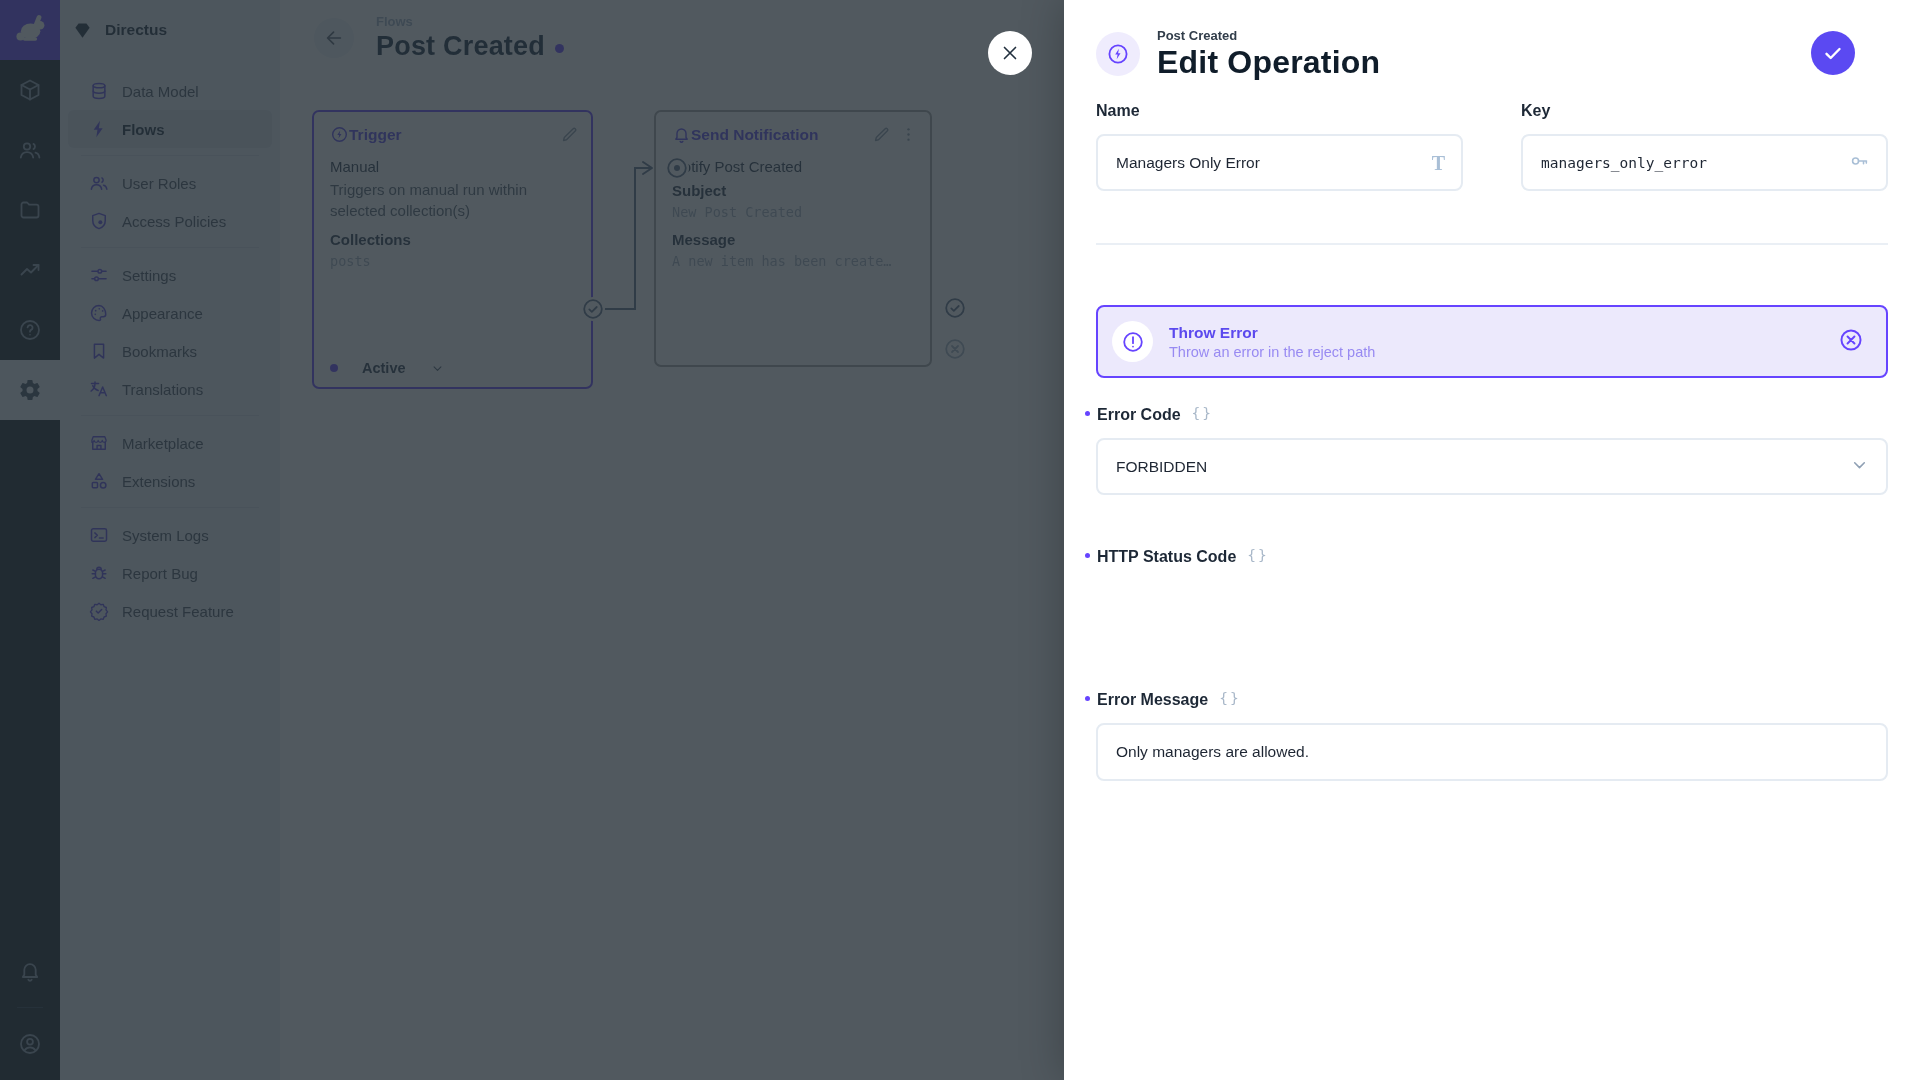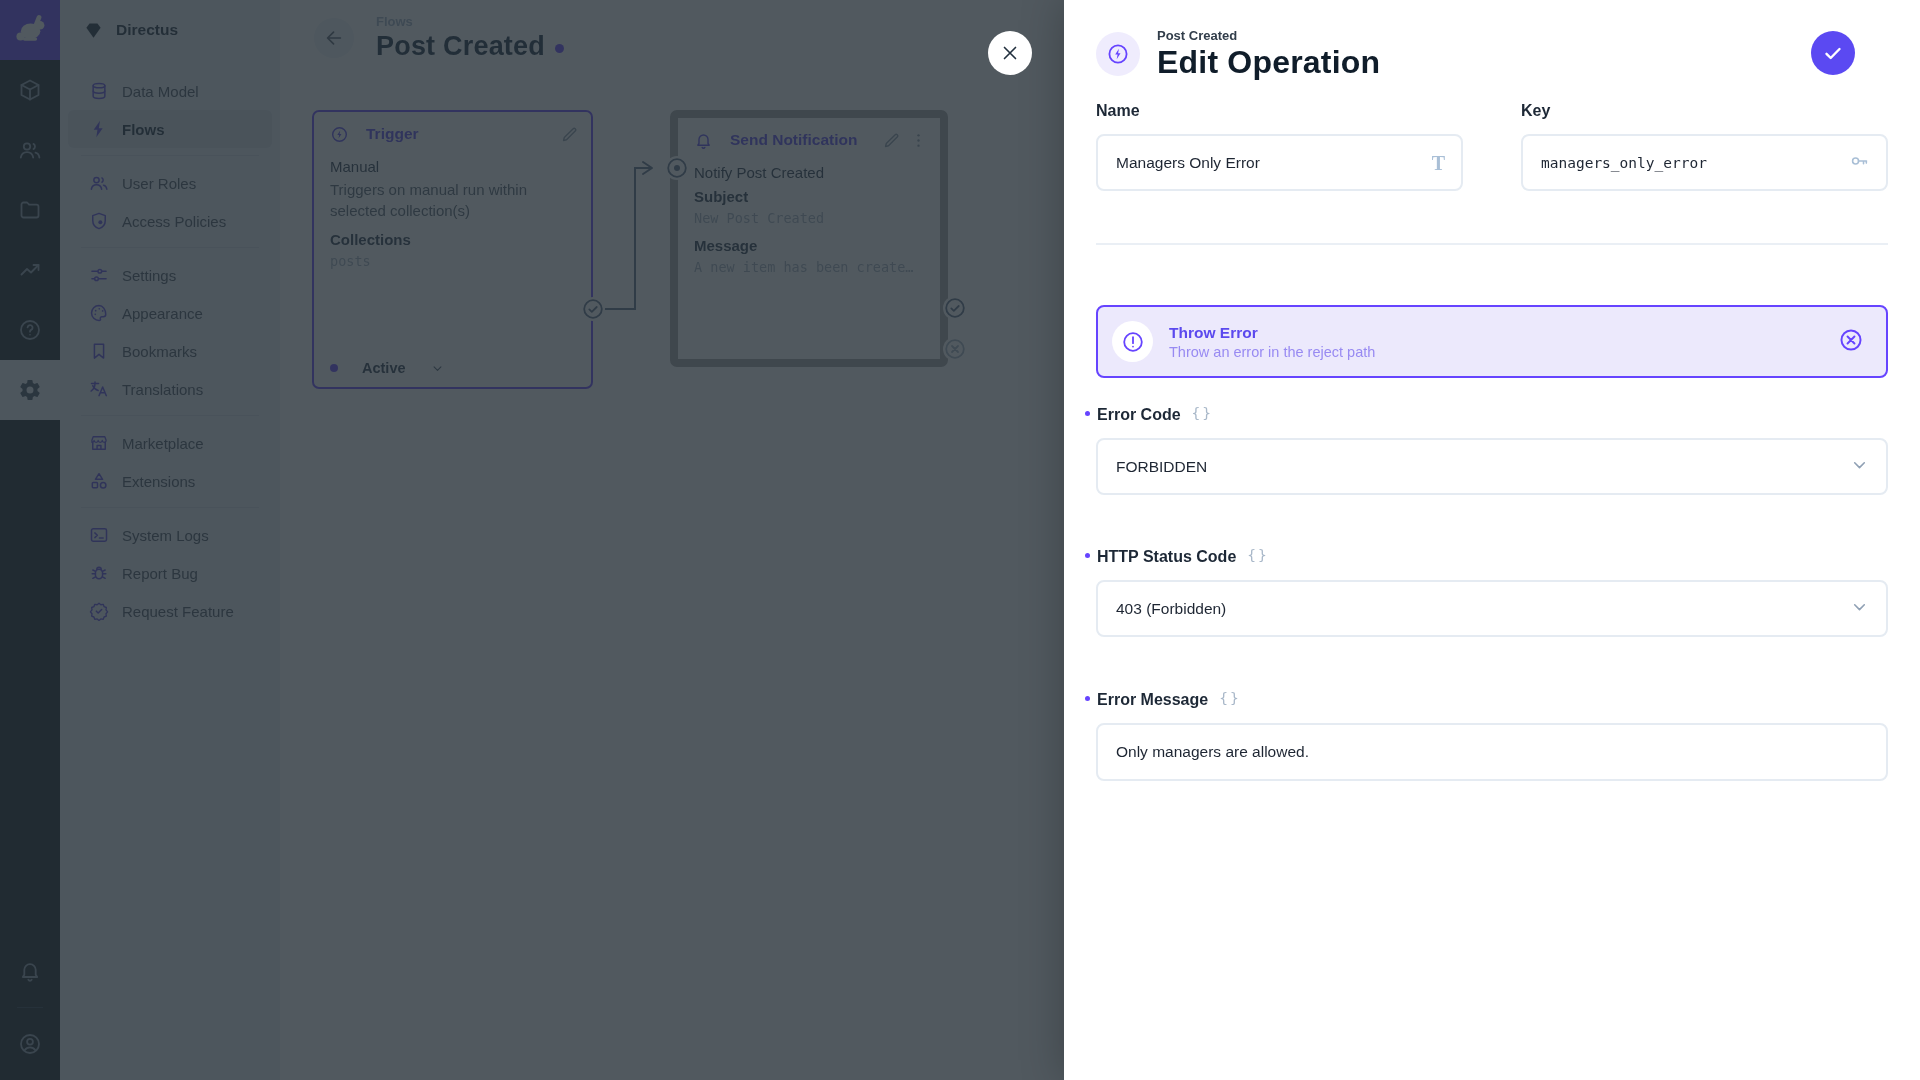--- a/index.html
+++ b/index.html
@@ -15,21 +15,21 @@
   .logo-cell { width:60px; height:60px; background:#6644ff; display:flex; align-items:center; justify-content:center; cursor:pointer; }
   .logo-cell svg { width:38px; height:38px; }
   .module-btn { width:60px; height:60px; display:flex; align-items:center; justify-content:center; color:#8a9aa9; cursor:pointer; }
   .module-btn .ic { width:24px; height:24px; }
   .module-btn.active { background:#e8edf4; color:#41505e; }
   .module-bottom { position:absolute; bottom:6px; left:0; width:60px; display:flex; flex-direction:column; align-items:center; }
   .module-divider { width:26px; height:1px; background:#2b3945; margin:6px 0; }
 
   
   .nav { position:absolute; left:60px; top:0; width:220px; height:1080px; background:#e8edf4; z-index:10; }
-  .project-row { height:60px; display:flex; align-items:center; padding-left:24px; gap:13px;text-align:center; }
+  .project-row { height:60px; display:flex; align-items:center; padding-left:13px; gap:13px;text-align:center; }
   .project-row .ic { width:19px; height:19px; color:#1d2b39; }
   .project-name { font-size:15.5px; font-weight:700; color:#1d2b39; }
   .nav-groups { padding-top:12px; }
   .nav-item { height:38px; display:flex; align-items:center; gap:13px; padding-left:21px; margin:0 8px; border-radius:6px; cursor:pointer; color:#4c5763; }
   .nav-item .ic { width:20px; height:20px; color:#5d49e0; flex:0 0 auto; }
   .nav-item .nav-label { font-size:15px; font-weight:500; color:#47525f; }
   .nav-item.active { background:rgba(23,41,64,0.07); }
   .nav-item.active .nav-label { font-weight:700; color:#1d2b39; }
   .nav-divider { height:1px; background:#d4dce6; margin:7px 21px 8px 21px; }
 
@@ -39,22 +39,22 @@
   .btn-circle { width:40px; height:40px; border-radius:50%; background:#eef2f8; display:flex; align-items:center; justify-content:center; color:#55606e; cursor:pointer; }
   .btn-circle .ic { width:22px; height:22px; }
   .titles .breadcrumb { font-size:13px; font-weight:600; color:#9fb0c4; margin-bottom:2px; }
   .title-row { display:flex; align-items:center; gap:10px; }
   .page-title { font-size:27px; font-weight:700; color:#16283c; letter-spacing:.2px; }
   .title-dot { width:9px; height:9px; border-radius:50%; background:#6644ff; margin-top:4px; }
 
   
   .flow-card { position:absolute; background:#fff; border-radius:7px; padding:13px 16px; }
   .trigger-card { left:32px; top:110px; width:281px; height:279px; border:2px solid #6644ff; }
-  .notif-card { left:390px; top:110px; width:278px; height:257px; border:8px solid #a3a3a3; }
-  .card-head { display:flex; gap:17px; margin-bottom:11px; }
+  .notif-card { left:374px; top:110px; width:278px; height:257px; border:2px solid #a3a3a3; }
+  .card-head { display:flex; align-items:center; gap:0; margin-bottom:11px; }
   .card-head .ic { width:19px; height:19px; color:#5b49ee; }
   .card-title { font-size:15.5px; font-weight:700; color:#5b49ee; }
   .card-tools { position:absolute; top:13px; right:12px; display:flex; gap:8px; color:#8b99a9; }
   .card-tools .ic { width:19px; height:19px; cursor:pointer; }
   .card-line { font-size:15px; color:#2c3a4b; line-height:24px; }
   .card-desc { font-size:15px; color:#55626f; line-height:21px; margin-bottom:7px; }
   .card-label { font-size:15px; font-weight:700; color:#2c3a4b; line-height:23px; margin-top:6px; }
   .card-mono { font-family:"DejaVu Sans Mono",monospace; font-size:13.5px; color:#a3b0bf; line-height:20px; }
   .card-footer { position:absolute; left:16px; bottom:11px; display:flex; align-items:center; gap:24px; cursor:pointer; }
   .status-dot { width:8px; height:8px; border-radius:50%; background:#6644ff; }
@@ -562,28 +562,20 @@
               </span></span>
         </div>
       </div>
 
       <div class="field-block fb-http">
         <div class="field-label">
           <span class="req-dot"></span>
           <span>HTTP Status Code</span>
           <span class="braces-icon">{}</span>
         </div>
-        <div class="input-box select-box">
-          <span class="input-value">403 (Forbidden)</span>
-          <span class="trail-icon"><span class="ic">
-                <svg viewBox="0 0 24 24">
-                  <path d="M6.5 9.5l5.5 5.5 5.5-5.5"></path>
-                </svg>
-              </span></span>
-        </div>
       </div>
 
       <div class="field-block fb-message">
         <div class="field-label">
           <span class="req-dot"></span>
           <span>Error Message</span>
           <span class="braces-icon">{}</span>
         </div>
         <div class="input-box textarea-box" style="height:58px; padding-right:18px;">
           <span class="input-value">Only managers are allowed.</span>

